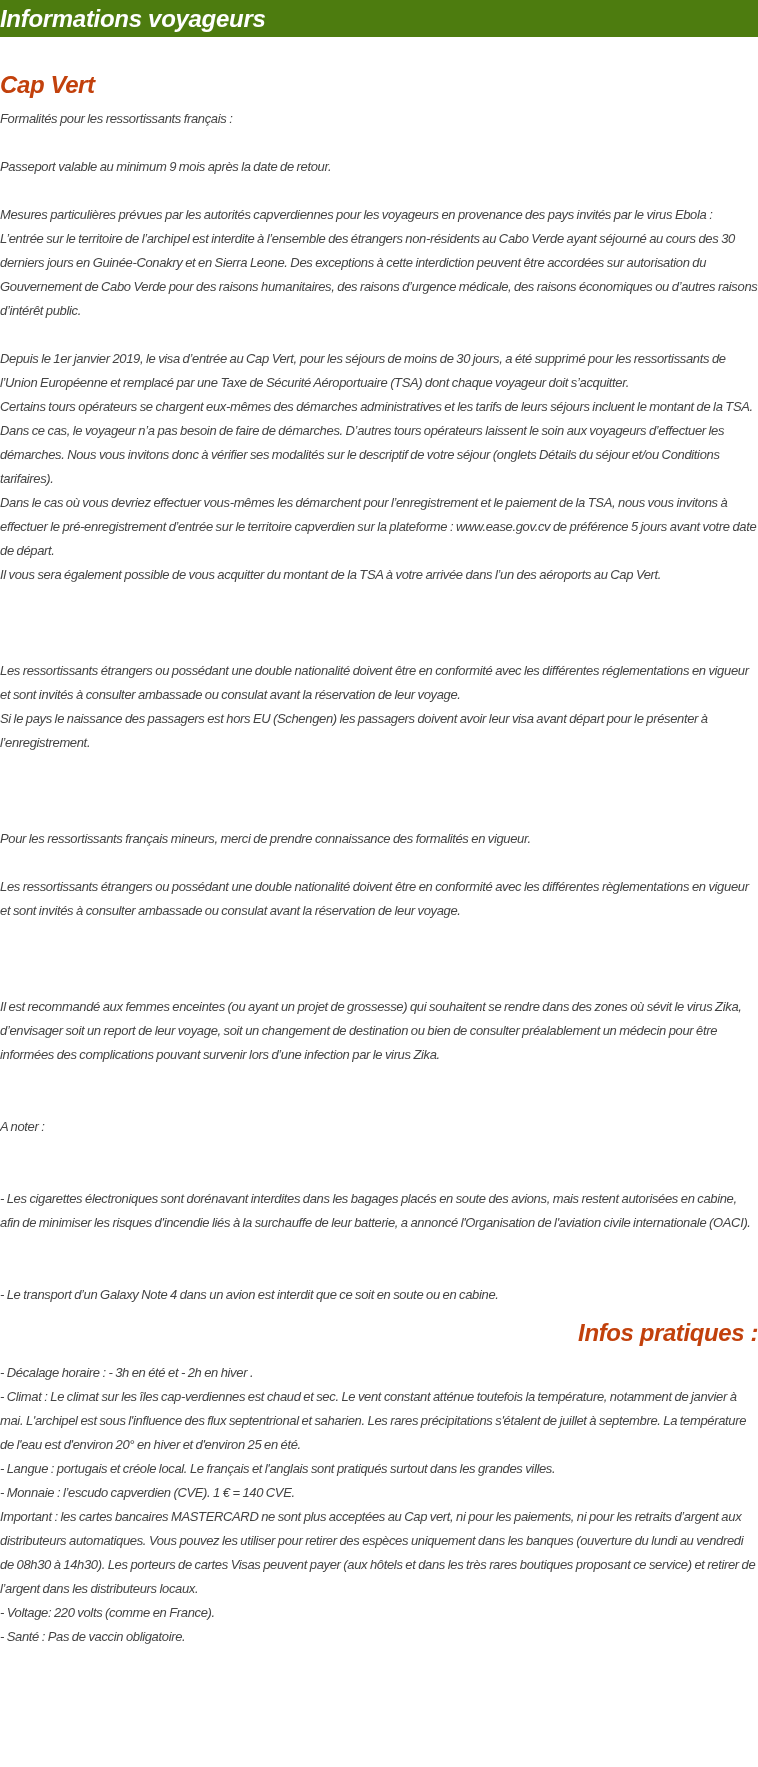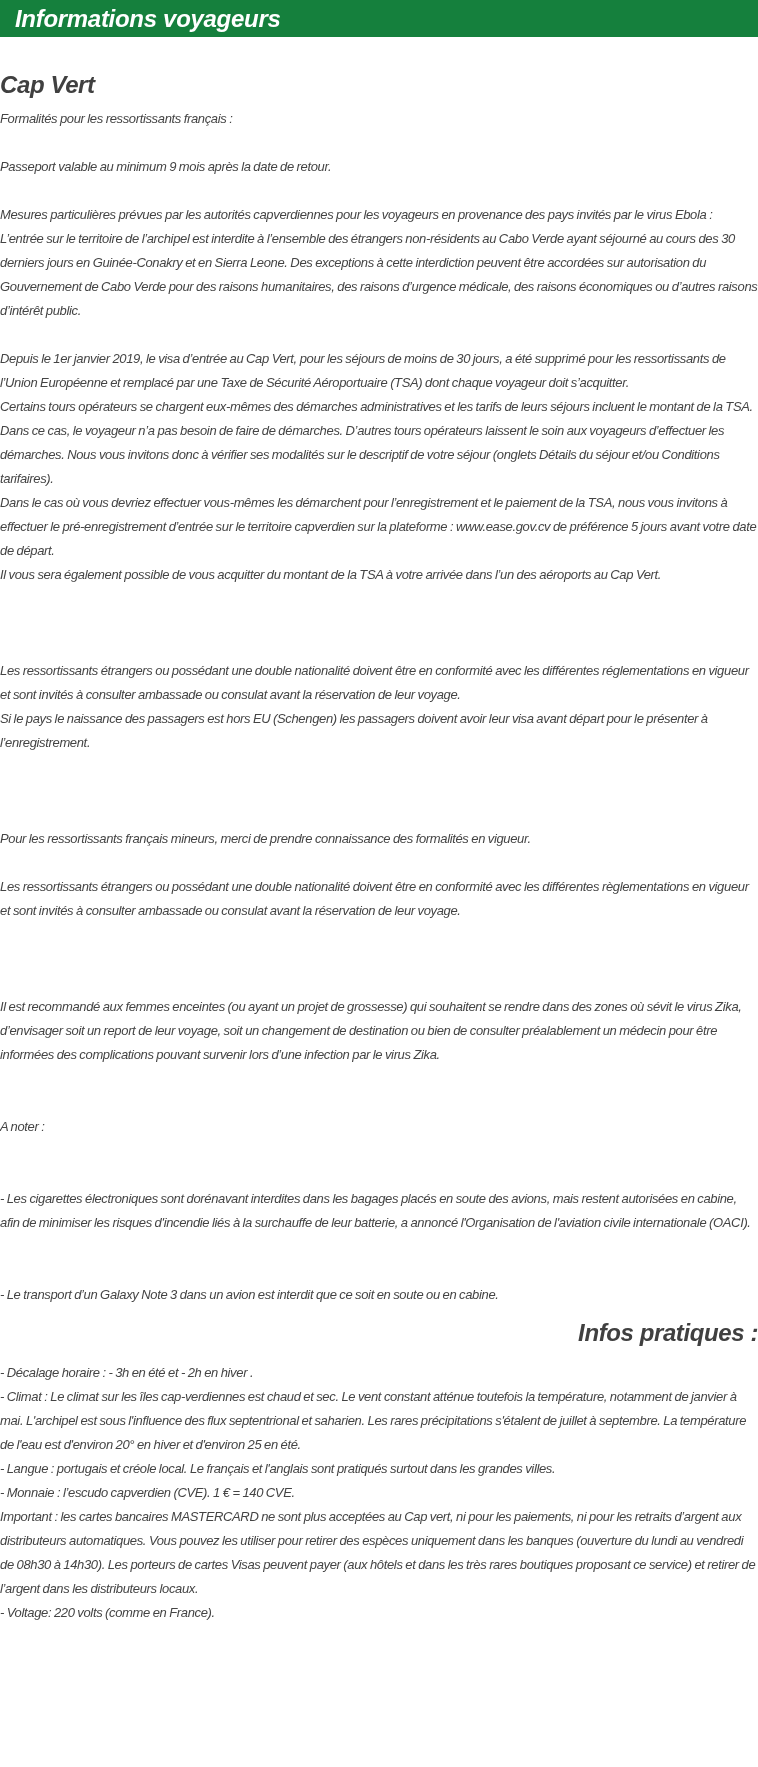--- a/index.html
+++ b/index.html
@@ -8,41 +8,40 @@
     background: #ffffff;
   }
   body {
     width: 758px;
     min-height: 1767px;
     overflow: hidden;
     font-family: "Liberation Sans", "DejaVu Sans", sans-serif;
   }
   .header-bar {
     height: 37px;
-    background: #15803d;
+    background: #4d7c0f;
     display: flex;
     align-items: center;
-    padding-left: 15px;
     box-sizing: border-box;
   }
   .header-title {
     color: #ffffff;
     font-style: italic;
     font-weight: bold;
     font-size: 24px;
     letter-spacing: -0.3px;
     line-height: 37px;
   }
   .content {
     padding: 0;
     margin: 0;
     color: #444444;
   }
   .h2 {
-    color: #404040;
+    color: #c2410c;
     font-style: italic;
     font-weight: bold;
     font-size: 24px;
     letter-spacing: -0.4px;
     margin: 0;
     line-height: 32px;
   }
   .h2.cap-vert {
     margin-top: 32px;
     height: 38px;
@@ -111,24 +110,25 @@
   <div class="gap"></div>
 
   <p class="p">A noter :</p>
   <div class="gap"></div>
   <div class="gap"></div>
 
   <p class="p">- Les cigarettes électroniques sont dorénavant interdites dans les bagages placés en soute des avions, mais restent autorisées en cabine, afin de minimiser les risques d'incendie liés à la surchauffe de leur batterie, a annoncé l'Organisation de l'aviation civile internationale (OACI).</p>
   <div class="gap"></div>
   <div class="gap"></div>
 
-  <p class="p">- Le transport d’un Galaxy Note 3 dans un avion est interdit que ce soit en soute ou en cabine.</p>
+  <p class="p">- Le transport d’un Galaxy Note 4 dans un avion est interdit que ce soit en soute ou en cabine.</p>
 
   <h2 class="h2 infos">Infos pratiques :</h2>
 
   <p class="p">- Décalage horaire : - 3h en été et - 2h en hiver .</p>
   <p class="p">- Climat : Le climat sur les îles cap-verdiennes est chaud et sec. Le vent constant atténue toutefois la température, notamment de janvier à mai. L'archipel est sous l'influence des flux septentrional et saharien. Les rares précipitations s'étalent de juillet à septembre. La température de l'eau est d'environ 20° en hiver et d'environ 25 en été.</p>
   <p class="p">- Langue : portugais et créole local. Le français et l'anglais sont pratiqués surtout dans les grandes villes.</p>
   <p class="p">- Monnaie : l’escudo capverdien (CVE). 1 € = 140 CVE.</p>
   <p class="p"> Important : les cartes bancaires MASTERCARD ne sont plus acceptées au Cap vert, ni pour les paiements, ni pour les retraits d’argent aux distributeurs automatiques. Vous pouvez les utiliser pour retirer des espèces uniquement dans les banques (ouverture du lundi au vendredi de 08h30 à 14h30). Les porteurs de cartes Visas peuvent payer (aux hôtels et dans les très rares boutiques proposant ce service) et retirer de l’argent dans les distributeurs locaux.</p>
   <p class="p">- Voltage: 220 volts (comme en France).</p>
+  <p class="p">- Santé : Pas de vaccin obligatoire.</p>
 
 </div>
 
 </body></html>

